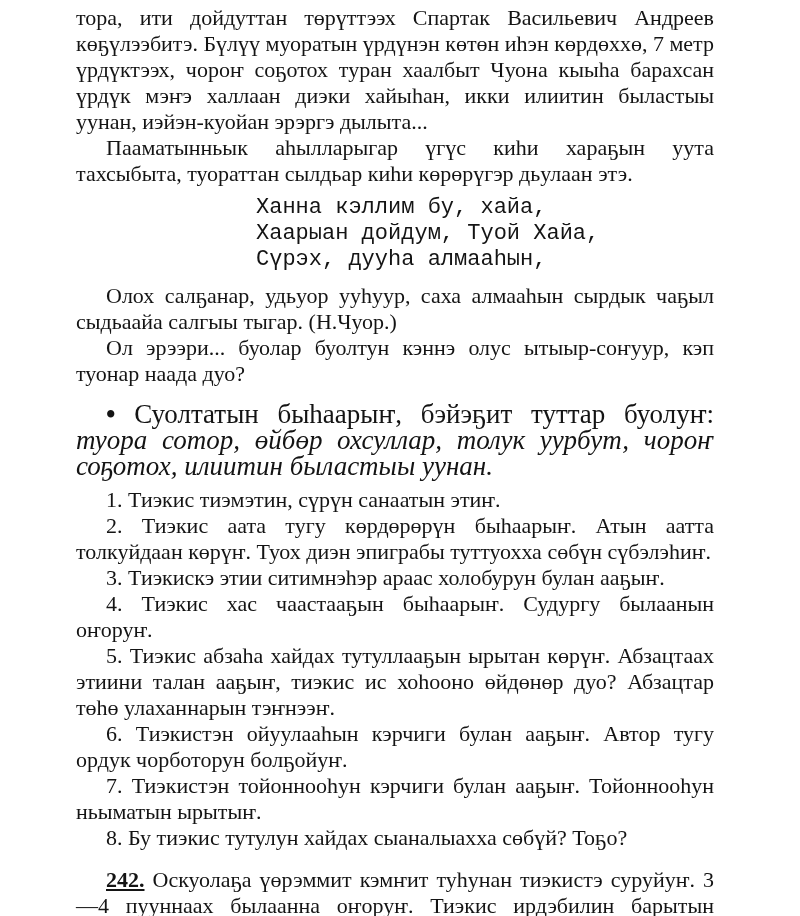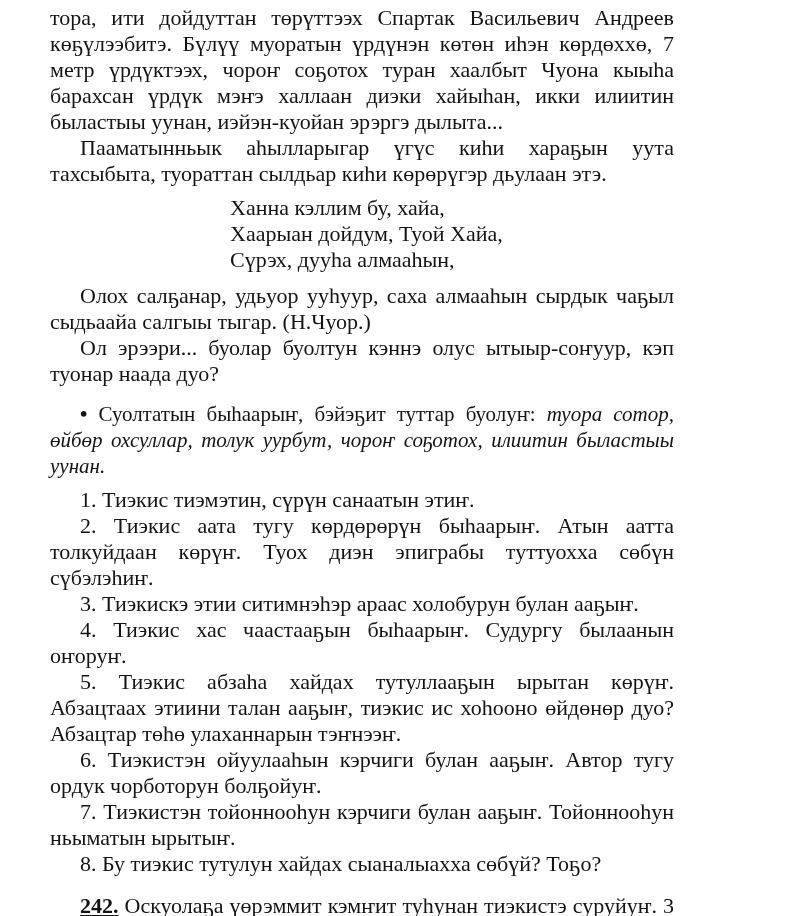--- a/index.html
+++ b/index.html
@@ -8,35 +8,37 @@
     height: 916px;
     background: #ffffff;
     color: #141414;
     font-family: "Liberation Serif", "DejaVu Serif", serif;
     overflow: hidden;
   }
   .page {
     box-sizing: border-box;
     width: 700px;
     height: 916px;
-    padding: 5px 26px 0 50px;
+    padding: 5px 26px 0 36px;
     font-size: 22px;
     line-height: 26px;
+    margin-left: 40px;
   }
   p { margin: 0; text-align: justify; }
   .indent { text-indent: 30px; }
   .poem {
     margin: 8px 0 10px 0;
     padding-left: 180px;
+    font-family: Liberation Mono, monospace;
   }
   .poem div { white-space: nowrap; }
   .vocab {
     margin-top: 14px;
     margin-bottom: 8px;
-    font-size: 21px;
+    font-size: 27px;
   }
   .vocab .terms { font-style: italic; }
   .bullet-marker { font-weight: bold; }
   .questions p { margin: 0; }
   .exercise { margin-top: 16px; }
   .exercise .num { font-weight: bold; text-decoration: underline; }
 </style>
 </head>
 <body>
 

